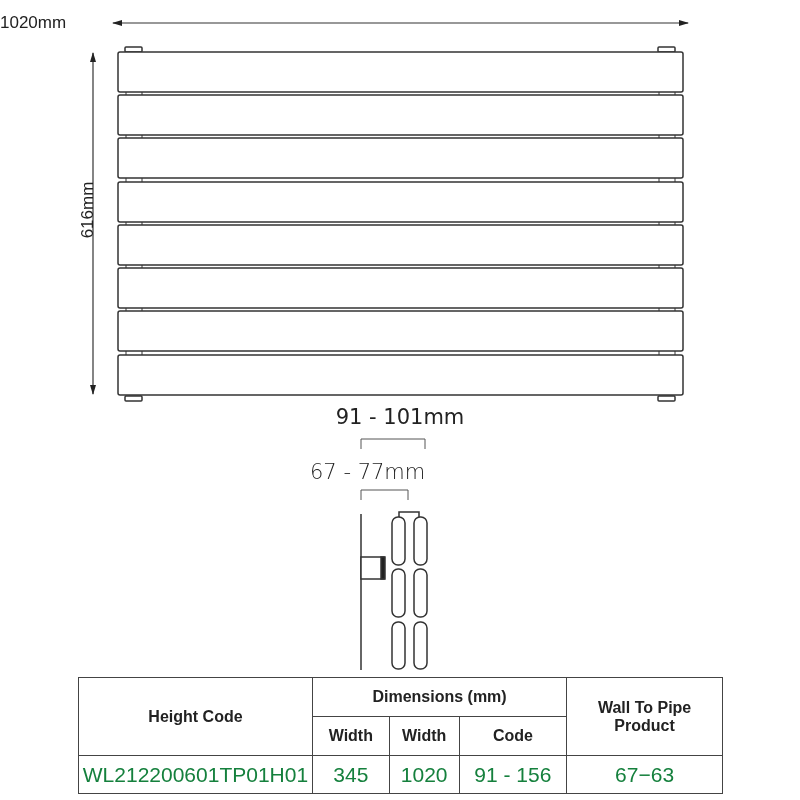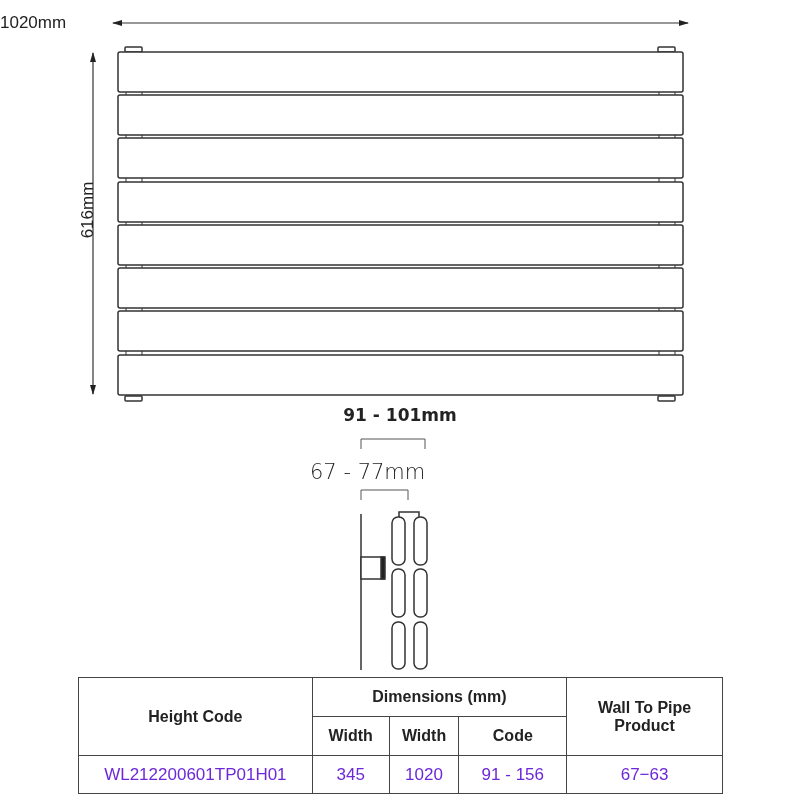--- a/index.html
+++ b/index.html
@@ -1,26 +1,26 @@
 <!DOCTYPE html>
 <html><head>
 <meta charset="utf-8">
 <style>
   html, body { margin:0; padding:0; background:#ffffff; }
   body { width:800px; height:800px; position:relative; overflow:hidden; font-family:"Liberation Sans", sans-serif; color:#222; }
   svg.drawing { position:absolute; left:0; top:0; }
   .lbl { position:absolute; font-family:"DejaVu Sans", sans-serif; color:#222; white-space:nowrap; }
   .width-label { left:0; width:788px; top:5px; text-align:left; font-size:17px; font-family:"Liberation Sans", sans-serif;margin-top:8px; }
   .height-label { left:58px; top:200px; font-size:17px; font-family:"Liberation Sans", sans-serif; transform:rotate(-90deg); transform-origin:center; width:60px; text-align:center; }
-  .depth-label { left:320px; top:405px; width:160px; text-align:center; font-size:17px; font-weight:700; }
+  .depth-label { left:320px; top:405px; width:160px; text-align:center; font-size:21px; font-weight:400; }
   .wall-label { left:310px; top:460px; width:160px; text-align:left; font-size:21px; font-weight:300; }
   table.spec { position:absolute; left:78px; top:677px; width:645px; border-collapse:collapse; font-family:"Liberation Sans", sans-serif; }
   table.spec td { border:1.5px solid #444; text-align:center; vertical-align:middle; padding:0; }
   table.spec .hdr { font-weight:bold; font-size:16px; color:#222; }
-  table.spec .val { font-size:17px; color:#6d28d9;margin-left:24px; }
+  table.spec .val { font-size:21px; color:#15803d;margin-left:24px; }
 </style>
 </head>
 <body>
 
 <svg class="drawing" width="800" height="800" viewBox="0 0 800 800" xmlns="http://www.w3.org/2000/svg">
   <defs>
     <marker id="arr" markerWidth="10" markerHeight="8" refX="9" refY="4" orient="auto" markerUnits="userSpaceOnUse">
       <path d="M0,1 L10,4 L0,7 Z" fill="#222"></path>
     </marker>
     <marker id="arrStart" markerWidth="10" markerHeight="8" refX="1" refY="4" orient="auto" markerUnits="userSpaceOnUse">

